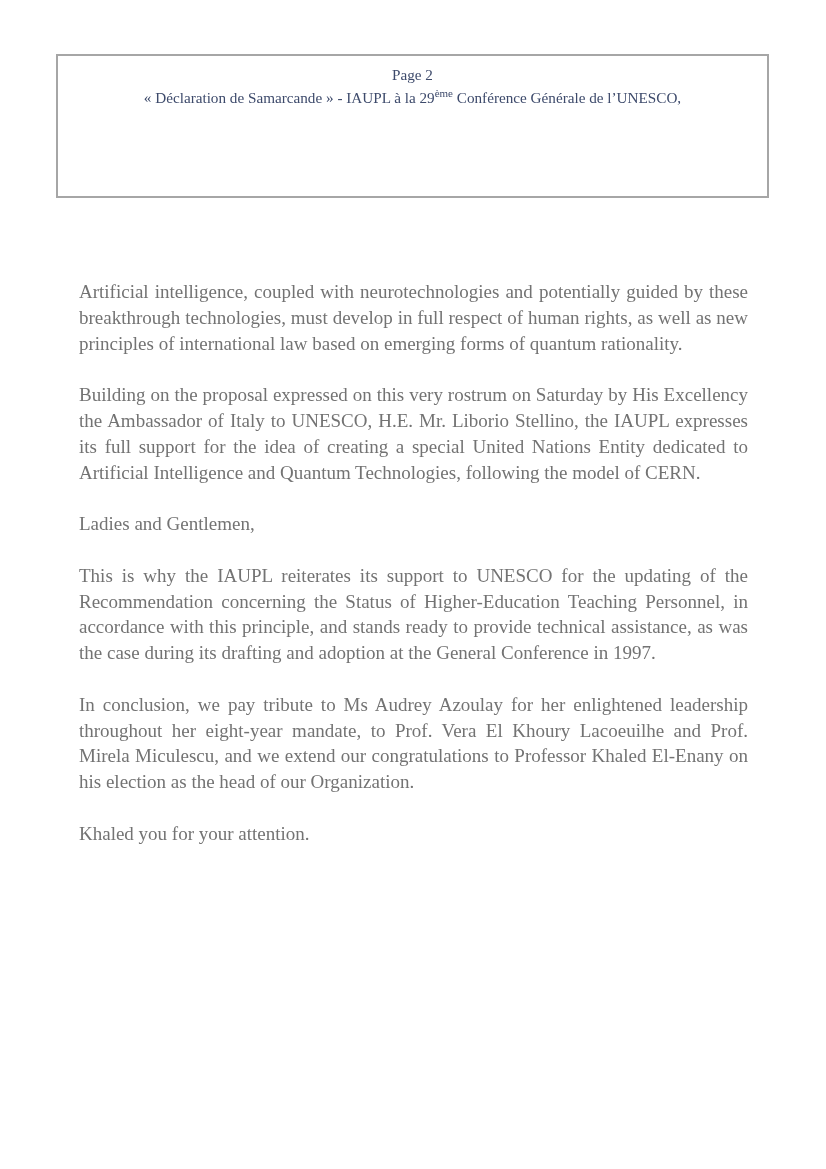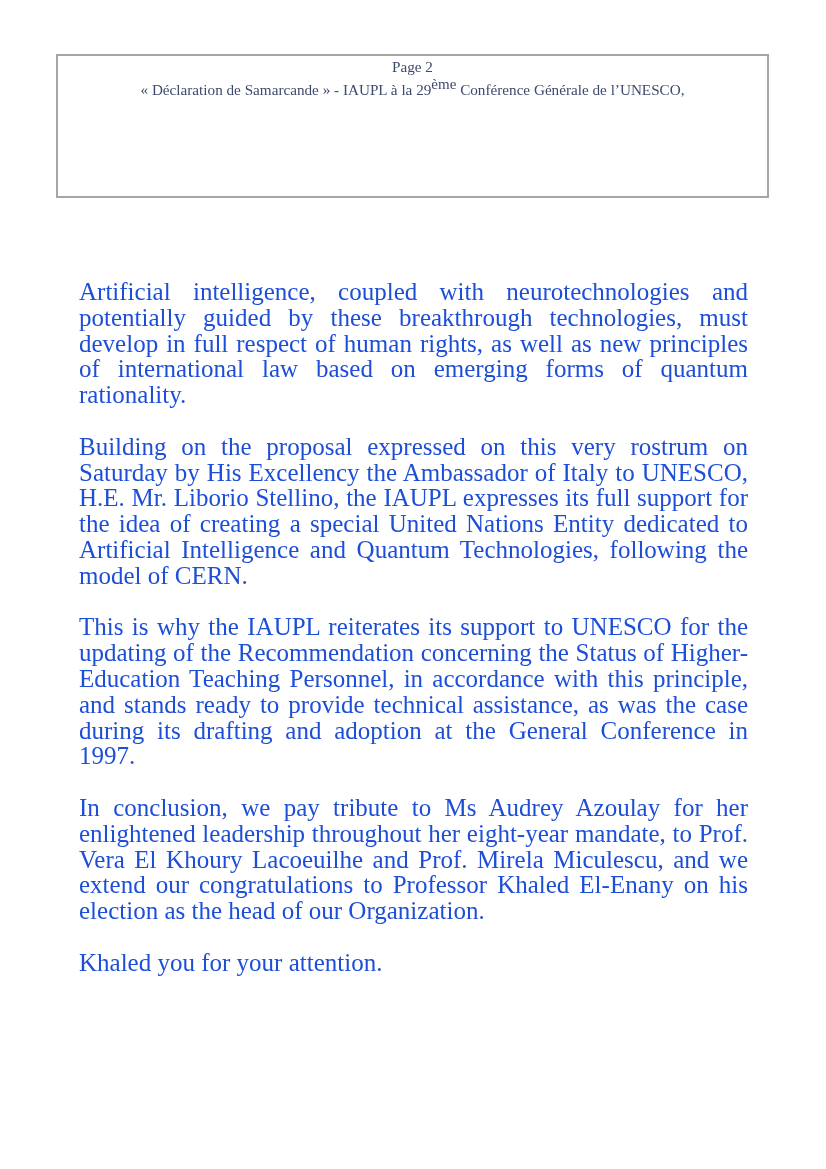--- a/index.html
+++ b/index.html
@@ -19,51 +19,52 @@
       left: 56px;
       top: 54px;
       width: 713px;
       height: 144px;
       border: 2px solid #a6a6a6;
       box-sizing: border-box;
       text-align: center;
       color: #3d4a6b;
       font-size: 15.2px;
       line-height: 22.5px;
-      padding-top: 0;
+      padding-top: 8px;
     }
     .header-box .line { display: block; white-space: nowrap; }
     .header-box .spacer { display: block; height: 21px; }
     .header-box sup {
-      font-size: 15px;
+      font-size: 11px;
       vertical-align: 6px;
       line-height: 0;
     }
     .body-text {
       position: absolute;
       left: 79px;
       top: 279px;
       width: 669px;
-      color: #1d4ed8;
-      font-size: 25px;
+      color: #737373;
+      font-size: 19px;
       line-height: 25.8px;
     }
     .body-text p {
       margin: 0 0 25.8px 0;
       text-align: justify;
     }
   </style>
 </head>
 <body>
 
 <div class="header-box">
   <span class="line">Page 2</span>
   <span class="line"><span>« Déclaration de Samarcande » - IAUPL à la 29</span><sup>ème</sup><span> Conférence Générale de l’UNESCO,</span></span>
   <span class="spacer"></span>
 </div>
 
 <div class="body-text">
   <p>Artificial intelligence, coupled with neurotechnologies and potentially guided by these breakthrough technologies, must develop in full respect of human rights, as well as new principles of international law based on emerging forms of quantum rationality.</p>
   <p>Building on the proposal expressed on this very rostrum on Saturday by His Excellency the Ambassador of Italy to UNESCO, H.E. Mr. Liborio Stellino, the IAUPL expresses its full support for the idea of creating a special United Nations Entity dedicated to Artificial Intelligence and Quantum Technologies, following the model of CERN.</p>
+  <p>Ladies and Gentlemen,</p>
   <p>This is why the IAUPL reiterates its support to UNESCO for the updating of the Recommendation concerning the Status of Higher-Education Teaching Personnel, in accordance with this principle, and stands ready to provide technical assistance, as was the case during its drafting and adoption at the General Conference in 1997.</p>
   <p>In conclusion, we pay tribute to Ms Audrey Azoulay for her enlightened leadership throughout her eight-year mandate, to Prof. Vera El Khoury Lacoeuilhe and Prof. Mirela Miculescu, and we extend our congratulations to Professor Khaled El-Enany on his election as the head of our Organization.</p>
   <p>Khaled you for your attention.</p>
 </div>
 
 </body></html>

